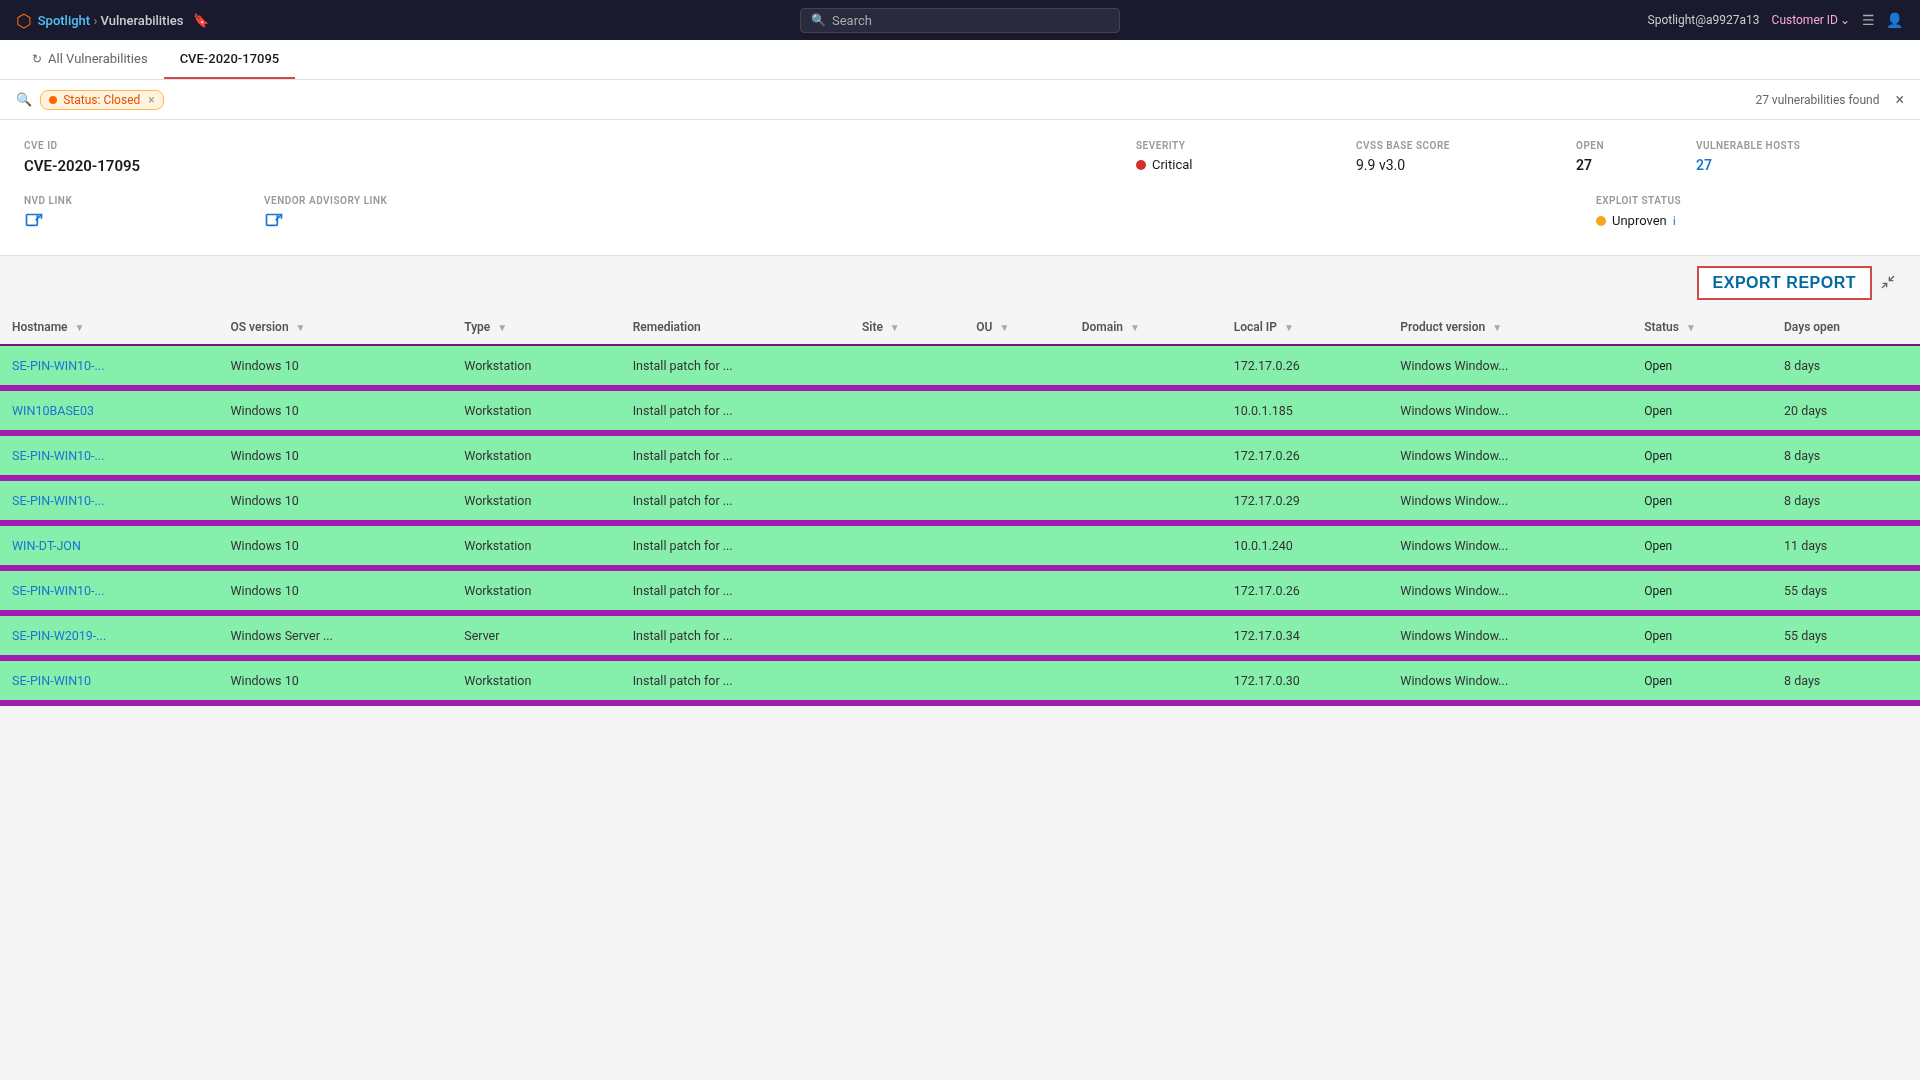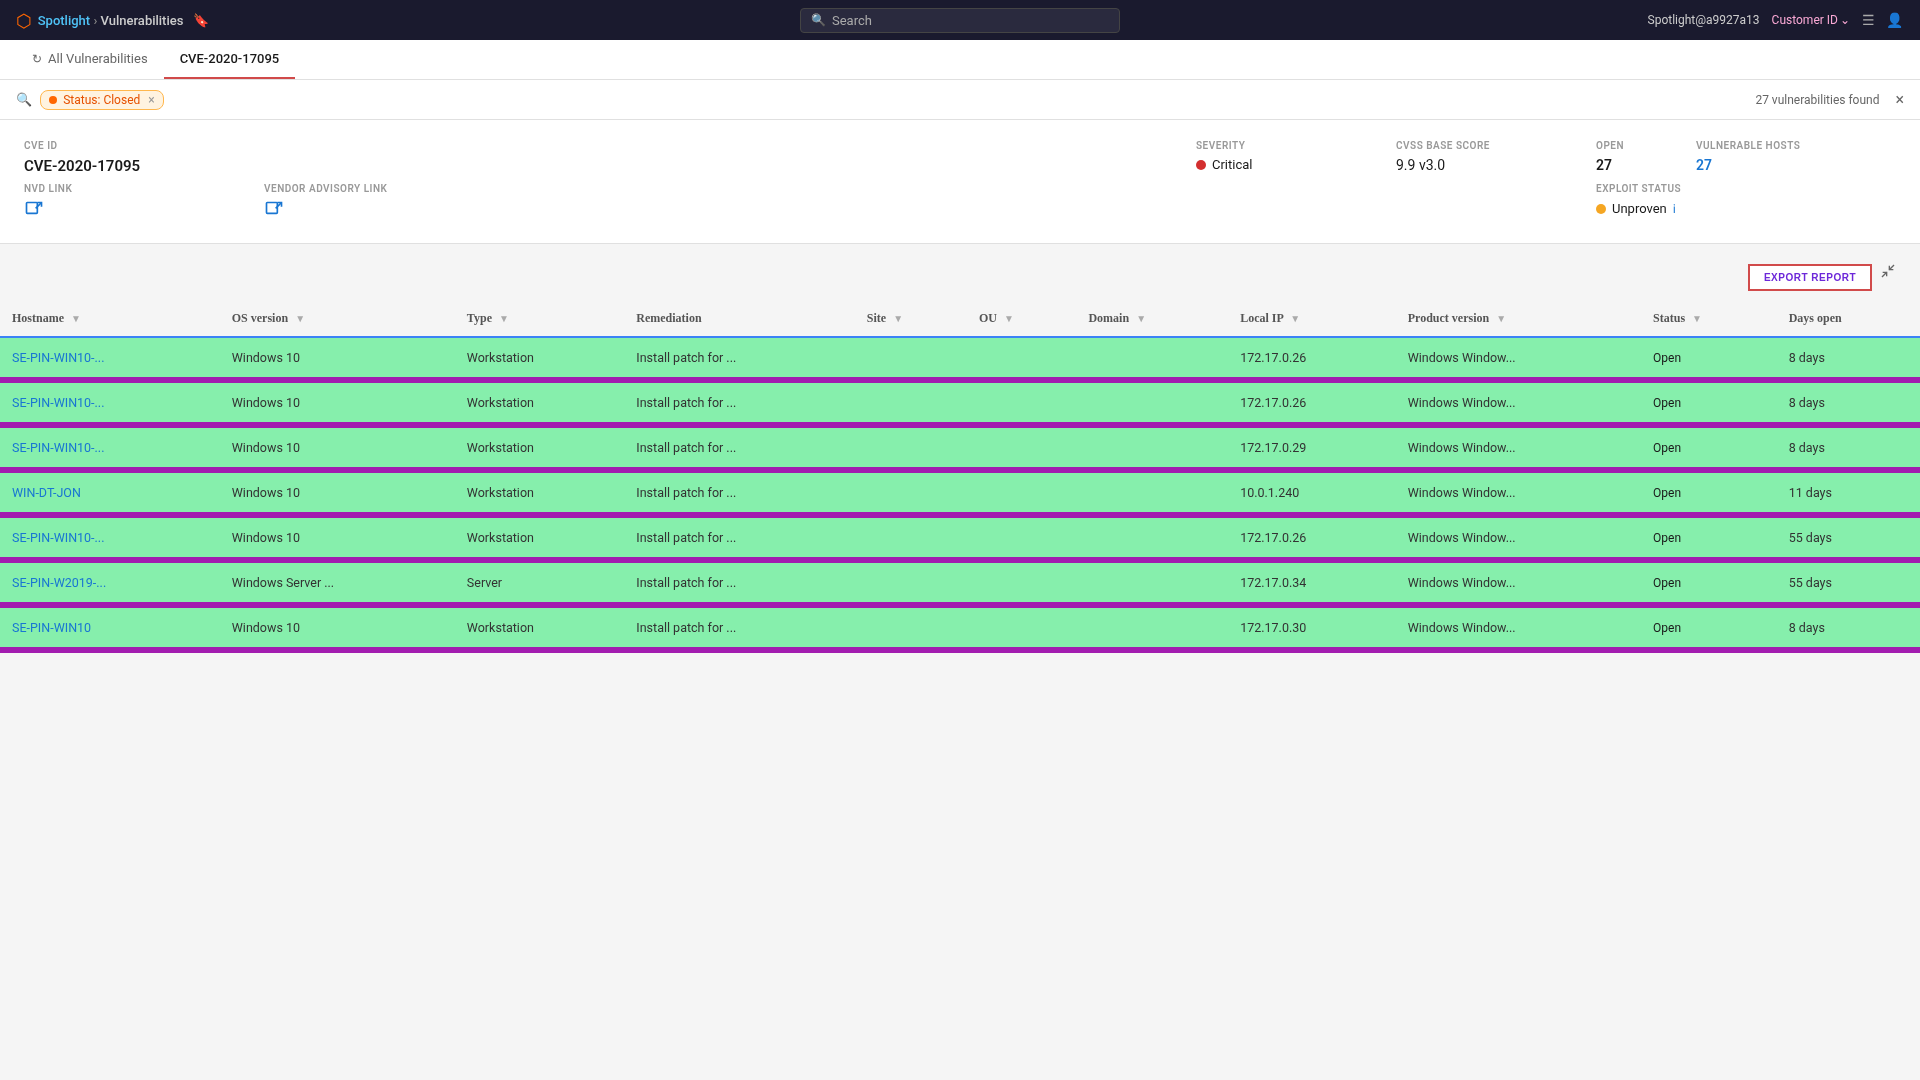--- a/index.html
+++ b/index.html
@@ -130,21 +130,22 @@
 
     
     .cve-card {
       background: #fff;
       padding: 20px 24px;
       border-bottom: 1px solid #e0e0e0;
     }
     .cve-grid {
       display: grid;
       grid-template-columns: 220px 1fr 200px 200px 100px 200px;
-      margin-bottom: 8px;
+      gap: 20px;
+      margin-bottom: 20px;
     }
     .cve-field-label {
       font-size: 10px;
       color: #999;
       text-transform: uppercase;
       letter-spacing: 0.5px;
       margin-bottom: 6px;
       font-weight: 600;
     }
     .cve-field-value {
@@ -180,46 +181,44 @@
     .table-controls {
       background: #f5f5f5;
       padding: 10px 24px;
       display: flex;
       justify-content: flex-end;
       align-items: center;
       gap: 8px;
     }
     .export-btn {
       border: 2px solid #d14a4a;
-      color: #6d28d9;
+      color: #0369a1;
       background: #fff;
       padding: 6px 14px;
-      font-size: 10px;
+      font-size: 16px;
       font-weight: 700;
       cursor: pointer;
       letter-spacing: 0.5px;
       text-transform: uppercase;
-      margin-top: 10px;
     }
     .collapse-icon { color: #666; cursor: pointer; font-size: 14px; }
 
     
     .table-wrapper {
       background: #fff;
       overflow-x: auto;
     }
     table {
       width: 100%;
       border-collapse: collapse;
       font-size: 12.5px;
     }
     thead tr {
       background: #f5f5f5;
-      border-bottom: 2px solid #3b82f6;
-      font-family: Liberation Serif, serif;
+      border-bottom: 2px solid #701a75;
     }
     th {
       padding: 10px 12px;
       text-align: left;
       font-size: 12px;
       font-weight: 600;
       color: #555;
       white-space: nowrap;
       cursor: pointer;
     }
@@ -391,20 +390,33 @@
     <td>Install patch for ...</td>
     <td></td>
     <td></td>
     <td></td>
     <td>172.17.0.26</td>
     <td>Windows Window...</td>
     <td><span class="status-open">Open</span></td>
     <td>8 days</td>
   </tr>
         <tr>
+    <td><span class="hostname-link">WIN10BASE03</span></td>
+    <td>Windows 10</td>
+    <td>Workstation</td>
+    <td>Install patch for ...</td>
+    <td></td>
+    <td></td>
+    <td></td>
+    <td>10.0.1.185</td>
+    <td>Windows Window...</td>
+    <td><span class="status-open">Open</span></td>
+    <td>20 days</td>
+  </tr>
+        <tr>
     <td><span class="hostname-link">SE-PIN-WIN10-...</span></td>
     <td>Windows 10</td>
     <td>Workstation</td>
     <td>Install patch for ...</td>
     <td></td>
     <td></td>
     <td></td>
     <td>172.17.0.26</td>
     <td>Windows Window...</td>
     <td><span class="status-open">Open</span></td>

